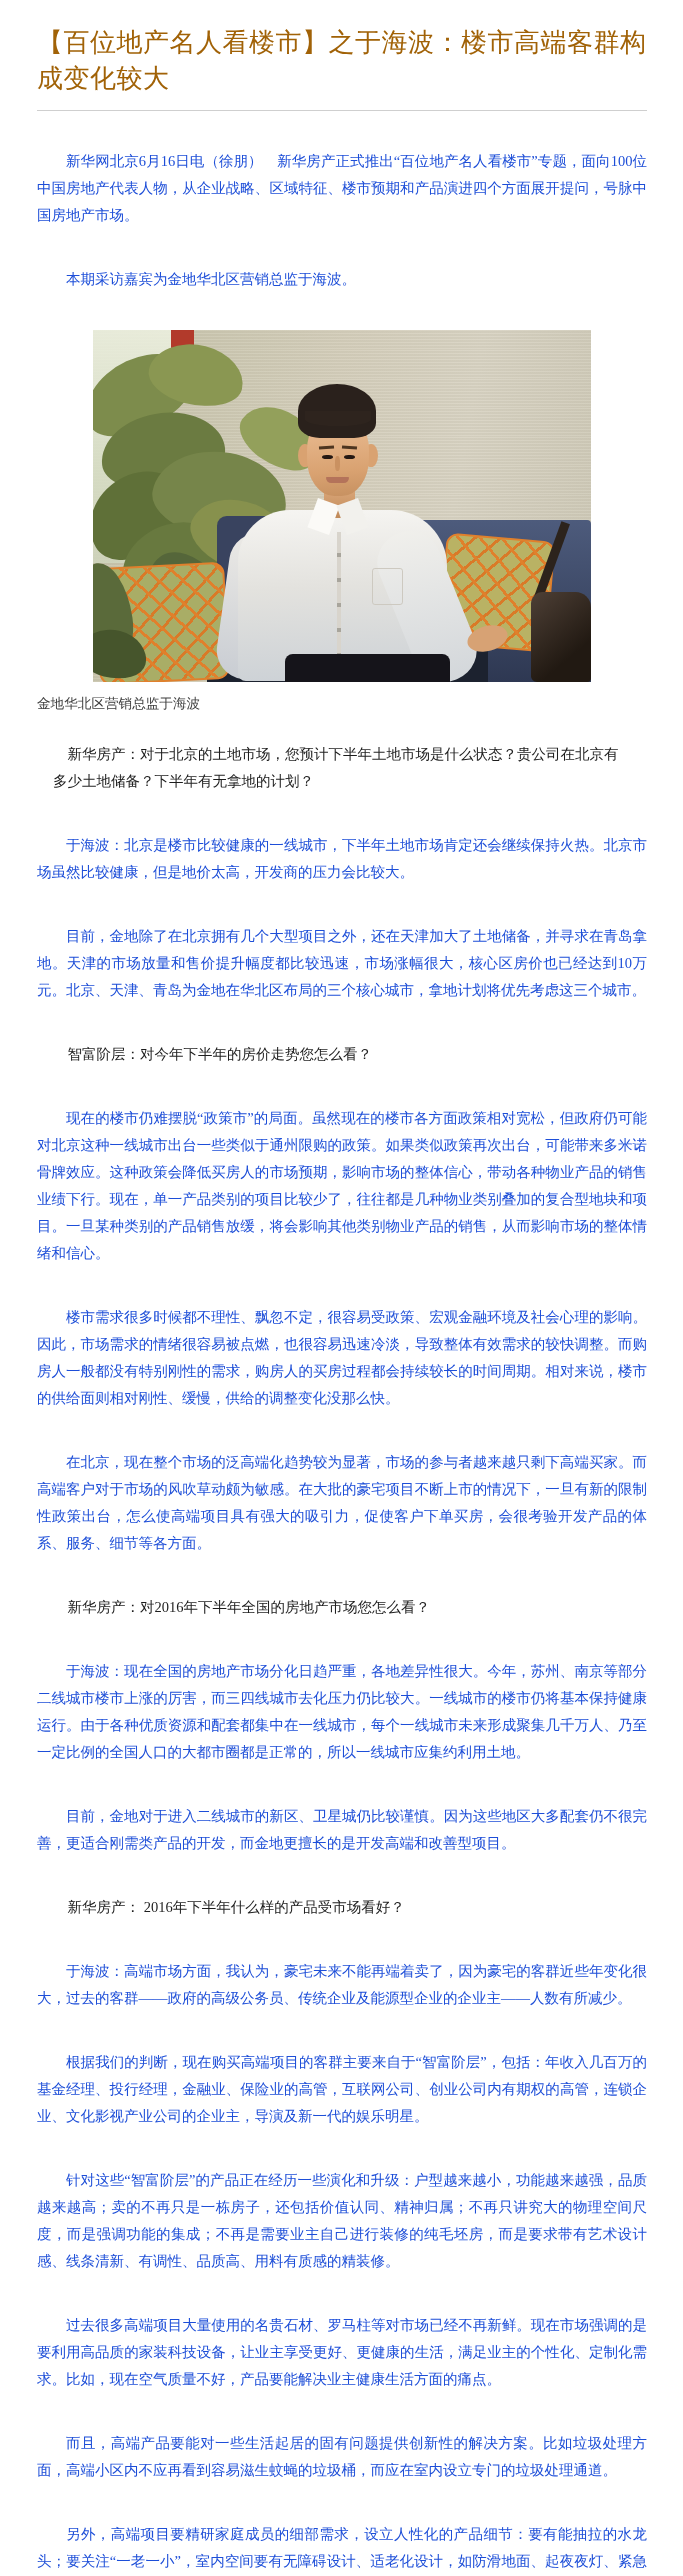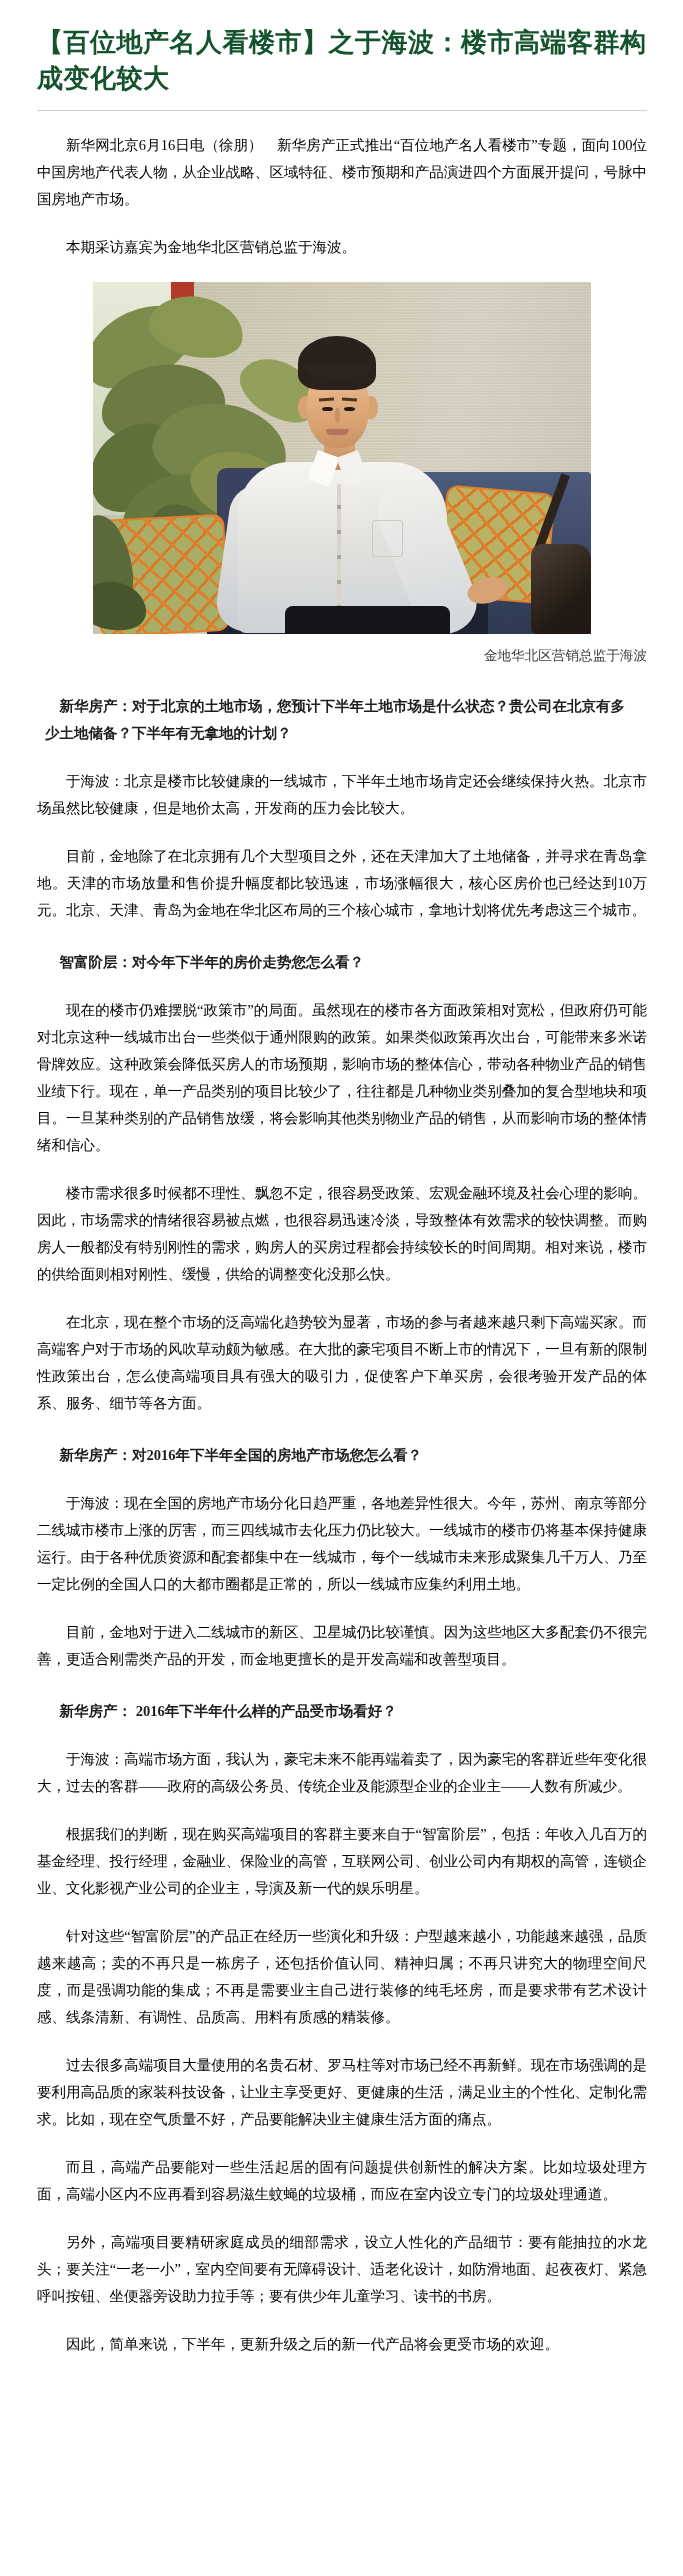--- a/index.html
+++ b/index.html
@@ -1,22 +1,22 @@
 <!DOCTYPE html>
 <html><head>
 <meta charset="utf-8">
 <style>
   html,body{margin:0;padding:0;background:#ffffff;}
   body{font-family:"Liberation Serif","DejaVu Serif",serif;}
   .wrap{width:684px;margin:0 auto;padding:25px 37px 54px;box-sizing:border-box;background:#fff;}
-  h1.title{font-size:26px;line-height:36px;margin:0 0 12.6px;color:#14532d;font-weight:bold;letter-spacing:0.5px;}
+  h1.title{font-size:26px;line-height:36px;margin:0 0 12.6px;color:#a16207;font-weight:normal;letter-spacing:0.5px;}
   hr.divider{border:none;border-top:1px solid #cfcfcf;margin:0 0 9.7px;}
-  p.body{font-size:14.5px;line-height:27px;color:#000000;margin:21px 0;text-indent:2em;text-align:justify;}
-  p.q{font-size:14.5px;line-height:27px;color:#1d1d1d;font-weight:bold;margin:25px 8px 21px;text-indent:1em;}
-  .caption{font-size:13.6px;line-height:25px;color:#3d3d3d;text-align:right;margin:0 0 3.9px;}
+  p.body{font-size:14.5px;line-height:27px;color:#1d4ed8;margin:37px 0;text-indent:2em;text-align:justify;}
+  p.q{font-size:14.5px;line-height:27px;color:#1d1d1d;font-weight:normal;margin:25px 16px 21px;text-indent:1em;}
+  .caption{font-size:13.6px;line-height:25px;color:#3d3d3d;text-align:left;margin:0 0 3.9px;}
   
   .photo{position:relative;width:498px;height:352px;margin:21px auto 9.7px;overflow:hidden;
          background:linear-gradient(100deg,#c6c3aa,#d5cfbc 45%,#d9d4c4 70%,#cec9b7);}
   .photo *{position:absolute;}
   .tex{left:0;top:0;right:0;bottom:0;background:repeating-linear-gradient(0deg,rgba(255,255,255,.05) 0 1px,rgba(120,115,95,.07) 1px 2.9px);}
   .windowlight{left:0;top:0;width:81px;height:233px;background:linear-gradient(180deg,#eef2e2,#d9e0c8 60%,#cfd5bd);opacity:.85;}
   .alarm{left:78px;top:0;width:23px;height:21px;background:#b23a2b;border-radius:0 0 3.9px 3.9px;}
   .trunk{background:linear-gradient(#8a6a48,#6f5338);border-radius:5.8px;}
   .leaf{border-radius:52% 48% 55% 45%/60% 55% 45% 40%;}
   .sofa1{left:124px;top:186px;width:93px;height:126px;background:#39435f;border-radius:9.7px;}

